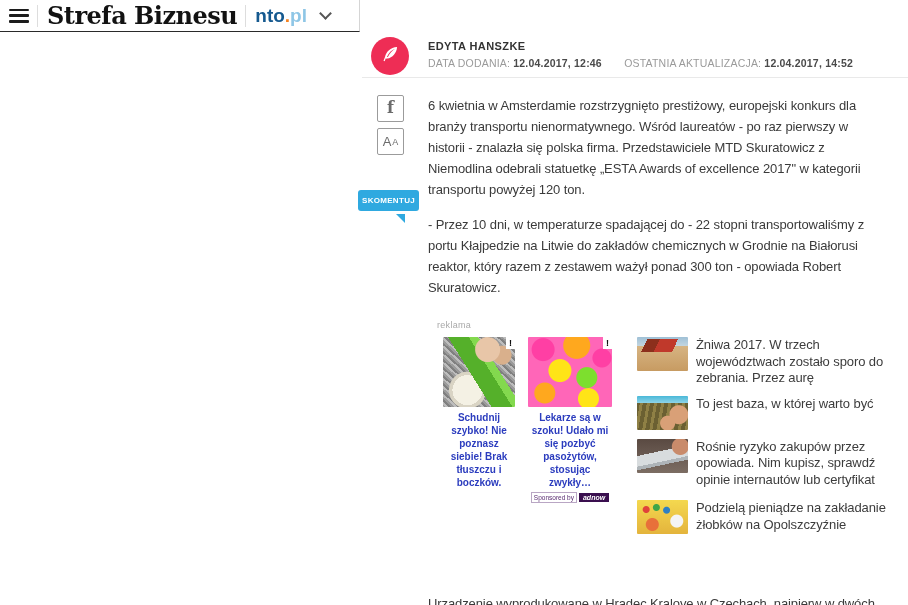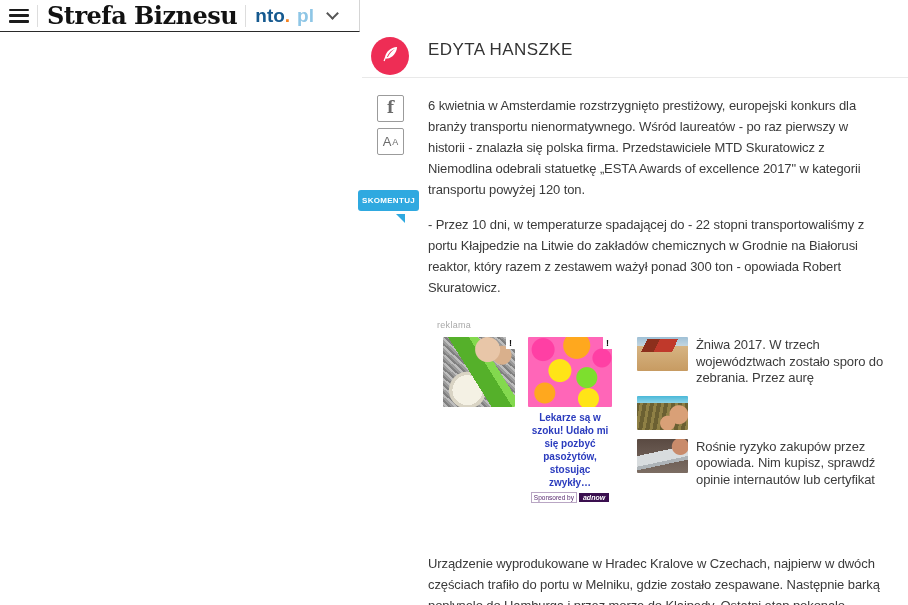--- a/index.html
+++ b/index.html
@@ -13,28 +13,28 @@
             display:flex; align-items:center; }
   .hamburger { width:20px; height:14px; margin:0 0 0 9px; display:flex; flex-direction:column;
                justify-content:space-between; cursor:pointer; }
   .hamburger i { display:block; height:2.5px; background:#1c1c1c; border-radius:1px; }
   .hdr-divider { width:1px; height:22px; background:#ddd; margin:0 0 0 8px; }
   .brand-logo { font-family:"DejaVu Serif", serif; font-weight:bold; font-size:24px;
                 letter-spacing:-0.5px; color:#121212; margin-left:9px; white-space:nowrap; }
   .site-logo { margin-left:9px; font-weight:bold; font-size:19px; white-space:nowrap; cursor:pointer; }
   .site-logo .nm  { color:#15598f; }
   .site-logo .dot { color:#f58220; }
-  .site-logo .tld { color:#8ec6e6; font-weight:bold;margin-left:7px; }
+  .site-logo .tld { color:#8ec6e6; font-weight:bold; }
   .chevron { width:9px; height:9px; border-right:2px solid #555; border-bottom:2px solid #555;
              transform:rotate(45deg); margin:-4px 12px 0 14px; cursor:pointer; }
 
   
   .avatar { position:absolute; left:371px; top:37px; width:38px; height:38px; border-radius:50%;
             background:#ee2d55; display:flex; align-items:center; justify-content:center; }
-  .author-name { position:absolute; left:428px; top:40px; font-size:17px; font-weight:normal;
+  .author-name { position:absolute; left:428px; top:40px; font-size:11px; font-weight:bold;
                  color:#333; letter-spacing:.4px; }
   .date-row { position:absolute; left:428px; top:57px; font-size:10.5px; color:#9a9a9a;
               letter-spacing:.2px; white-space:nowrap; }
   .date-row b { color:#4a4a4a; }
   .date-row .gap { display:inline-block; width:16px; }
   .author-sep { position:absolute; left:362px; top:77px; width:546px; height:1px; background:#e9e9e9; }
 
   
   .sq-btn { position:absolute; left:377px; width:27px; height:27px; border:1px solid #9b9b9b;
             border-radius:2px; background:#fff; display:flex; align-items:center; justify-content:center;
@@ -147,20 +147,27 @@
   </div>
 
   <div class="avatar">
     <span>
       <svg width="20" height="20" viewBox="0 0 24 24">
           <path fill="#ffffff" d="M20.5 3.5c-8 .5-13 5.5-14.5 12l-1.8 4.6 1.4.5 1.2-3.1c.6.1 1.2.1 1.8 0 6.4-1 11.4-7 11.9-14zM8.3 15.6c2-4.8 5.6-8.4 10-9.9-3.6 2.3-7 5.8-8.8 9.9h-1.2z"></path>
         </svg>
     </span>
   </div>
   <div class="author-name">EDYTA HANSZKE</div>
+  <div class="date-row">
+    <span>DATA DODANIA:</span>
+    <b>12.04.2017, 12:46</b>
+    <span class="gap"></span>
+    <span>OSTATNIA AKTUALIZACJA:</span>
+    <b>12.04.2017, 14:52</b>
+  </div>
   <div class="author-sep"></div>
 
   <div class="sq-btn btn-fb">
     <span>f</span>
   </div>
   <div class="sq-btn btn-aa">
     <span class="a1">A</span>
     <span class="a2">A</span>
   </div>
   <div class="comment-btn">SKOMENTUJ</div>
@@ -170,44 +177,50 @@
     <p>- Przez 10 dni, w temperaturze spadającej do - 22 stopni transportowaliśmy z portu Kłajpedzie na Litwie do zakładów chemicznych w Grodnie na Białorusi reaktor, który razem z zestawem ważył ponad 300 ton - opowiada Robert Skuratowicz.</p>
 
     <div class="ad-section">
       <div class="reklama-label">reklama</div>
       <div class="ad-row">
         <div class="ads-wrap">
           <div class="ad-card c1">
             <div class="ad-img ad-img-aloe">
               <span class="ad-warn">!</span>
             </div>
+            <div class="ad-text">Schudnij szybko! Nie poznasz siebie! Brak tłuszczu i boczków.</div>
           </div>
           <div class="ad-card c2">
             <div class="ad-img ad-img-gummy">
               <span class="ad-warn">!</span>
             </div>
             <div class="ad-text">Lekarze są w szoku! Udało mi się pozbyć pasożytów, stosując zwykły…</div>
             <div class="sponsored">
               <span class="sp-label">Sponsored by</span>
               <span class="sp-brand">adnow</span>
             </div>
           </div>
         </div>
 
         <div class="related">
           <div class="rel-item">
             <div class="thumb thumb-harvester"></div>
             <div class="rel-title">Żniwa 2017. W trzech województwach zostało sporo do zebrania. Przez aurę</div>
           </div>
           <div class="rel-item">
             <div class="thumb thumb-keyboard"></div>
+            <div class="rel-title">To jest baza, w której warto być</div>
           </div>
           <div class="rel-item">
             <div class="thumb thumb-tablet"></div>
             <div class="rel-title">Rośnie ryzyko zakupów przez opowiada. Nim kupisz, sprawdź opinie internautów lub certyfikat</div>
+          </div>
+          <div class="rel-item">
+            <div class="thumb thumb-nursery"></div>
+            <div class="rel-title">Podzielą pieniądze na zakładanie żłobków na Opolszczyźnie</div>
           </div>
         </div>
       </div>
     </div>
 
     <p style="margin-top:50px;">Urządzenie wyprodukowane w Hradec Kralove w Czechach, najpierw w dwóch częściach trafiło do portu w Melniku, gdzie zostało zespawane. Następnie barką popłynęło do Hamburga i przez morze do Kłajpedy. Ostatni etap pokonało drogą na specjalnych platformach.</p>
 
   </div>
 
 </div>

